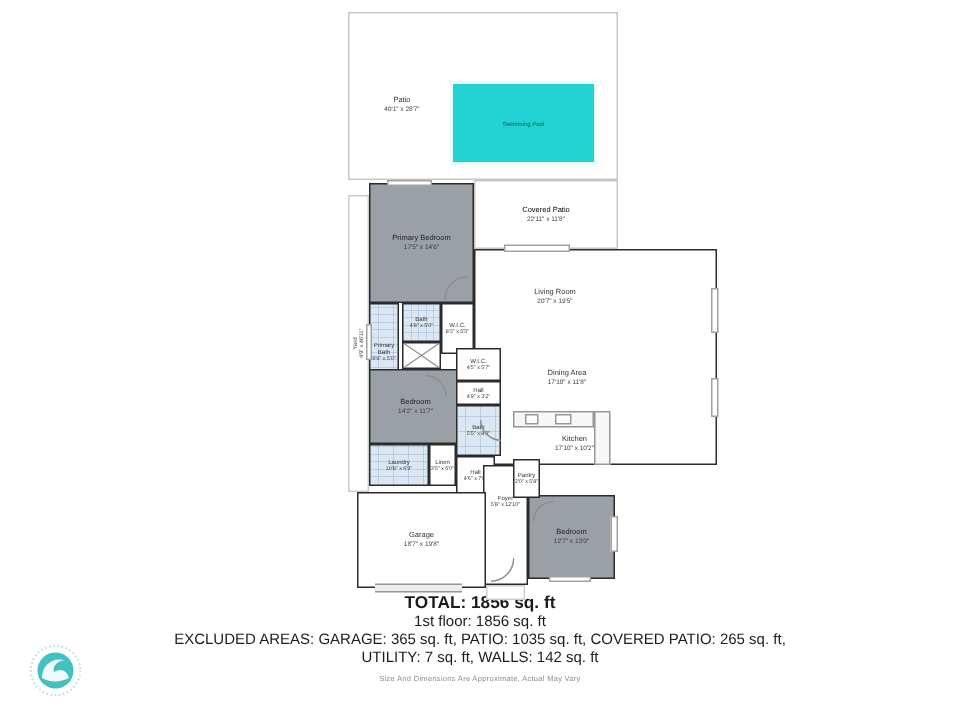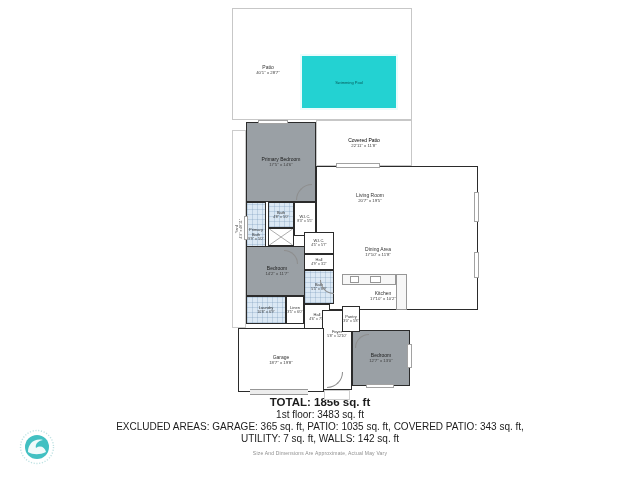--- a/index.html
+++ b/index.html
@@ -169,22 +169,22 @@
   <div class="gdoor" style="left:250px;top:389px;width:58px;height:4px"></div>
   <div class="window" style="left:324px;top:390px;width:26px;height:10px;border-color:#cfcfcf"></div>
   <div class="door" style="left:296px;top:184px;width:15px;height:15px"></div>
   <div class="door" style="left:284px;top:250px;width:13px;height:13px;transform:rotate(90deg)"></div>
   <div class="door" style="left:327px;top:372px;width:15px;height:15px;transform:rotate(180deg)"></div>
   <div class="door" style="left:355px;top:334px;width:13px;height:13px"></div>
   <div class="door" style="left:320px;top:280px;width:13px;height:13px;transform:rotate(270deg)"></div>
 
   <div id="footer">
     <div class="total">TOTAL: 1856 sq. ft</div>
-    <div class="line">1st floor: 3483 sq. ft</div>
-    <div class="line">EXCLUDED AREAS: GARAGE: 365 sq. ft, PATIO: 1035 sq. ft, COVERED PATIO: 343 sq. ft,</div>
+    <div class="line">1st floor: 1856 sq. ft</div>
+    <div class="line">EXCLUDED AREAS: GARAGE: 365 sq. ft, PATIO: 1035 sq. ft, COVERED PATIO: 265 sq. ft,</div>
     <div class="line">UTILITY: 7 sq. ft, WALLS: 142 sq. ft</div>
     <div class="disclaimer">Size And Dimensions Are Approximate, Actual May Vary</div>
   </div>
 
   <div id="logo">
     <svg width="38" height="38" viewBox="-19 -19 38 38">
       <circle cx="0" cy="0" r="16.5" fill="none" stroke="#bfe2e3" stroke-width="1.4" stroke-dasharray="1.2 1.6"></circle>
       <circle cx="0" cy="0" r="12" fill="#42c0c2"></circle>
       <path d="M -9 5 C -9 -3 -3 -9 6 -7 C 0 -6 -2 -2 -1 1 C 3 -2 8 0 9 5 C 3 8 -4 8 -9 5 Z" fill="#ffffff" opacity="0.92"></path>
     </svg>

